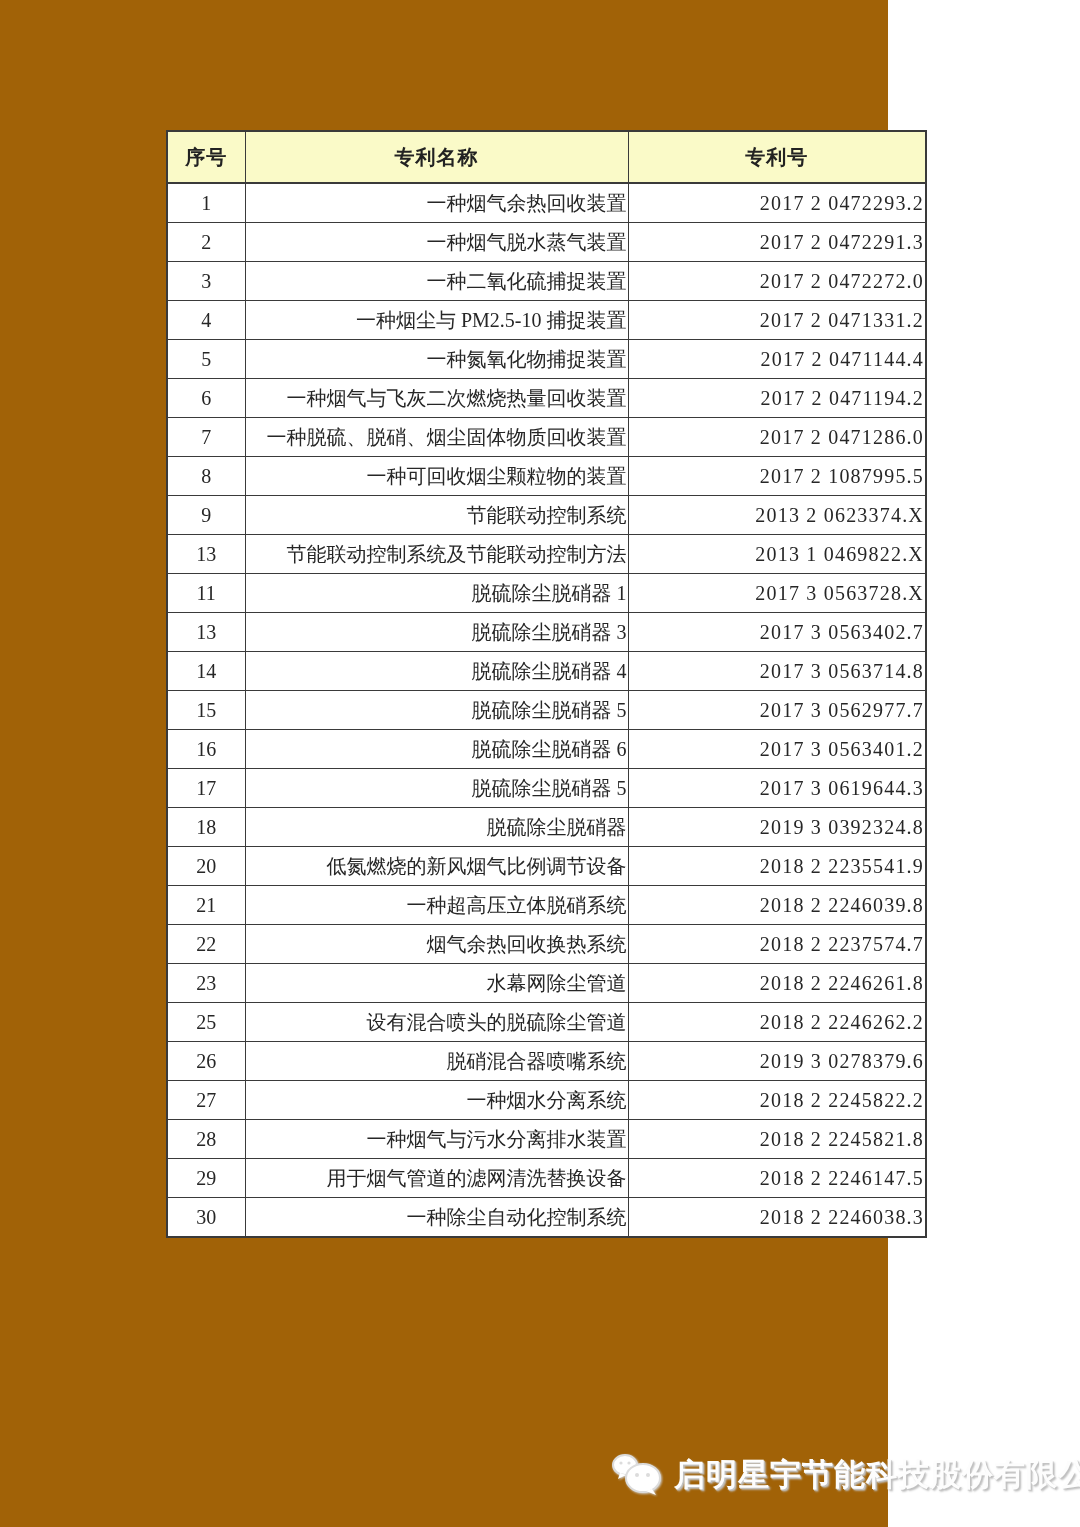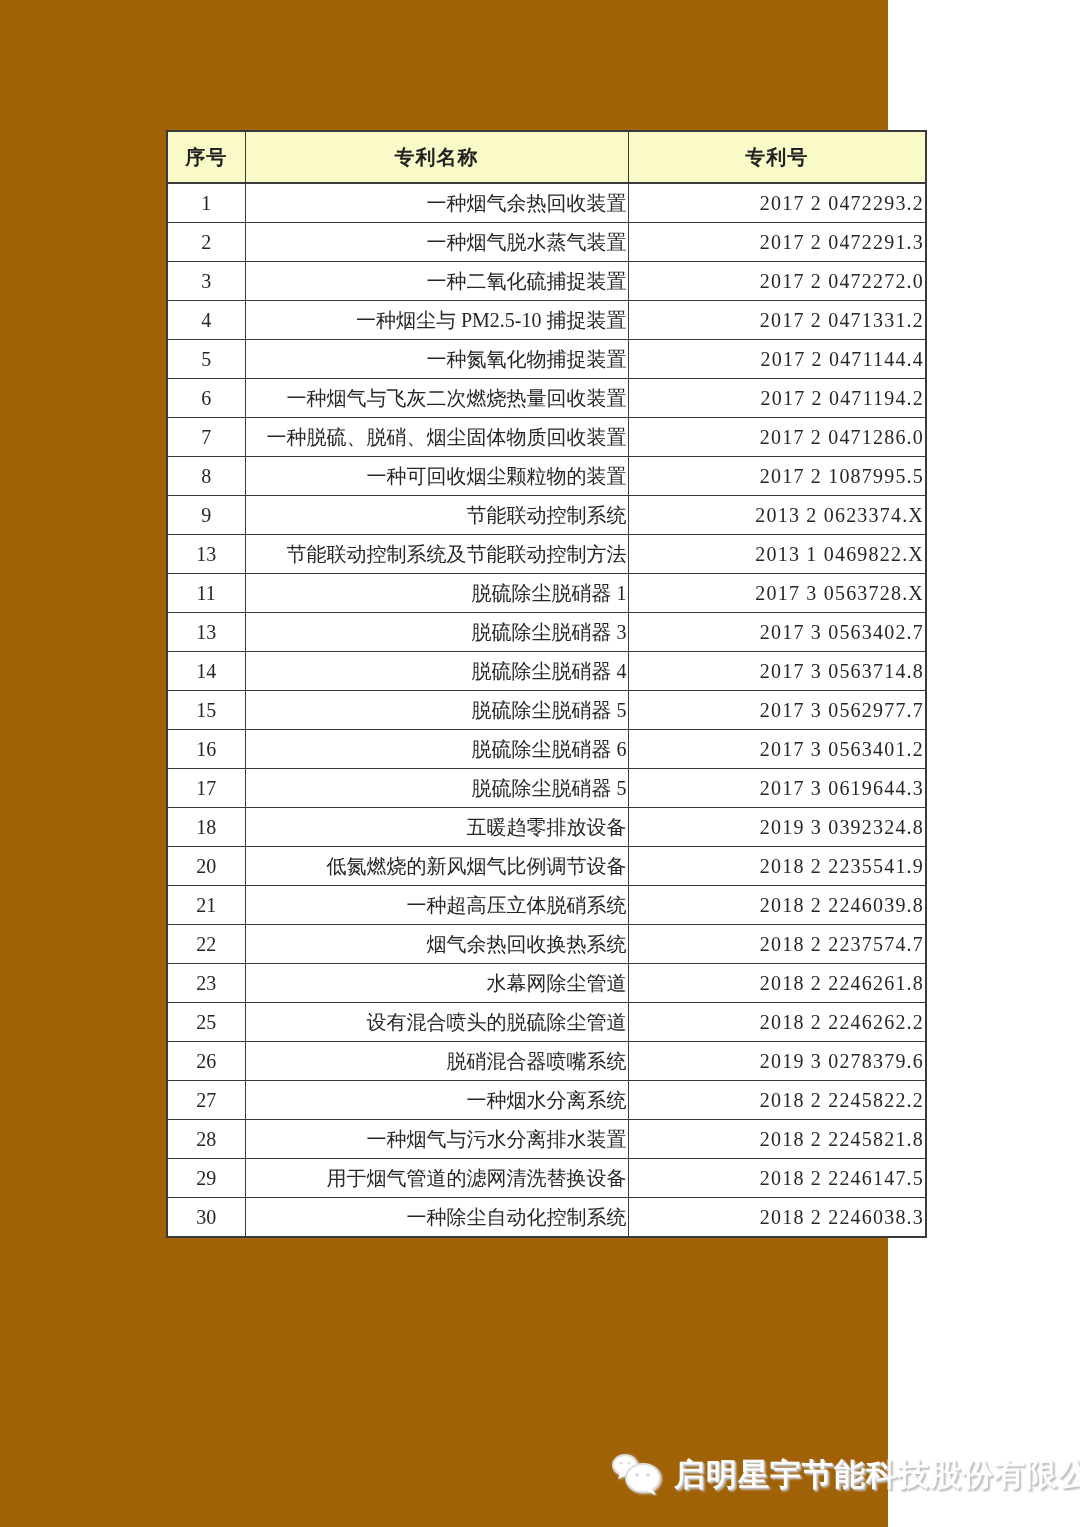--- a/index.html
+++ b/index.html
@@ -186,21 +186,21 @@
     </tr>
 
     <tr>
       <td class="no">17</td>
       <td class="name">脱硫除尘脱硝器 5</td>
       <td class="num">2017 3 0619644.3</td>
     </tr>
 
     <tr>
       <td class="no">18</td>
-      <td class="name">五暖趋零排放设备</td>
+      <td class="name">脱硫除尘脱硝器</td>
       <td class="num">2019 3 0392324.8</td>
     </tr>
 
 
     <tr>
       <td class="no">20</td>
       <td class="name">低氮燃烧的新风烟气比例调节设备</td>
       <td class="num">2018 2 2235541.9</td>
     </tr>
 

